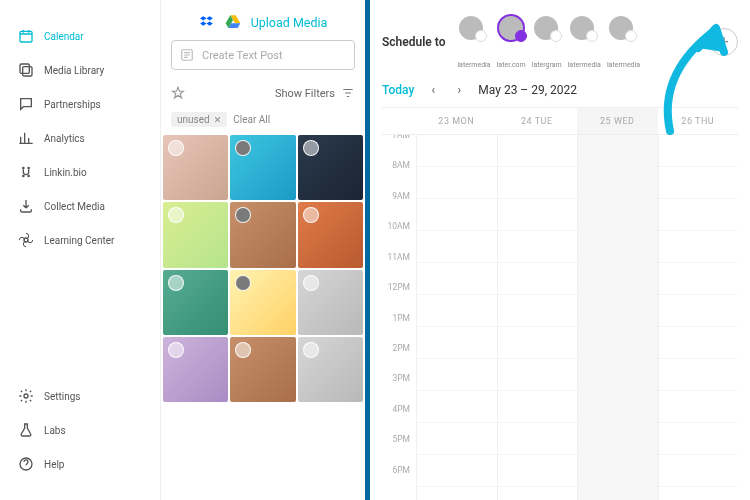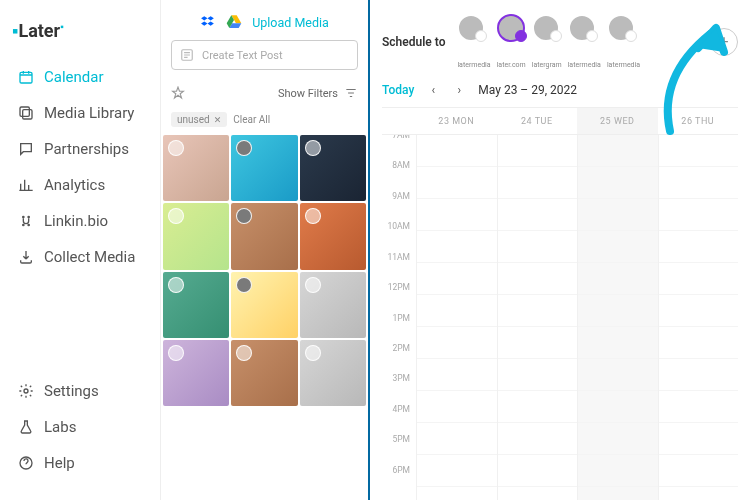--- a/index.html
+++ b/index.html
@@ -4,24 +4,24 @@
 <style>
 * { box-sizing: border-box; margin: 0; padding: 0; }
 body { font-family: -apple-system, BlinkMacSystemFont, "Segoe UI", Roboto, sans-serif; font-size: 12px; color: #333; background: #fff; width: 750px; height: 500px; overflow: hidden; display: flex; }
 .sidebar { width: 160px; padding: 20px 12px; flex-shrink: 0; display: flex; flex-direction: column; }
 .logo { font-size: 18px; font-weight: 700; margin-bottom: 18px; color: #333; }
 .logo .dot { color: #00bcd4; }
 .nav { display: flex; flex-direction: column; gap: 2px; }
 .nav-item { display: flex; align-items: center; gap: 10px; padding: 8px 6px; border-radius: 4px; cursor: pointer; color: #555; }
 .nav-item.active { color: #00bcd4; }
 .nav-item .icon { width: 16px; height: 16px; display: flex; align-items: center; justify-content: center; }
-.nav-item .label { font-size: 15px; }
+.nav-item .label { font-size: 10px; }
 .beta { font-size: 8px; color: #00bcd4; margin-left: 2px; font-weight: 600; }
 .nav-footer { margin-top: auto; }
-.media-panel { width: 210px; flex-shrink: 0; border-left: 1px solid #eee; border-right: 2px solid #0369a1; display: flex; flex-direction: column; }
+.media-panel { width: 210px; flex-shrink: 0; border-left: 1px solid #eee; border-right: 5px solid #0369a1; display: flex; flex-direction: column; }
 .upload-row { display: flex; align-items: center; justify-content: center; gap: 10px; padding: 14px 0 10px; }
 .upload-label { color: #00bcd4; font-size: 12.5px; }
 .dropbox-icon, .drive-icon { width: 16px; height: 16px; }
 .text-post-row { padding: 0 10px 8px; }
 .text-post { border: 1px solid #ccc; border-radius: 4px; padding: 7px 8px; display: flex; align-items: center; gap: 8px; color: #aaa; font-size: 11px; }
 .filter-row { display: flex; align-items: flex-end; justify-content: space-between; padding: 8px 10px; color: #666; font-size: 11px; }
 .star-icon { width: 14px; height: 14px; }
 .show-filters { display: flex; align-items: center; gap: 6px; }
 .tags-row { display: flex; align-items: center; gap: 6px; padding: 4px 10px 8px; font-size: 10px; color: #888; }
 .tag { background: #f0f0f0; border-radius: 3px; padding: 2px 6px; display: flex; align-items: center; gap: 4px; }
@@ -66,23 +66,20 @@
 .day-col { flex: 1; border-left: 1px solid #f0f0f0; }
 .day-col.selected { background: #f7f7f7; }
 .hour-row { height: 32px; border-bottom: 1px solid #f4f4f4; }
 .arrow-overlay { position: absolute; top: 16px; right: 10px; width: 90px; height: 120px; pointer-events: none; }
 svg { display: block; }
 </style>
 </head>
 <body>
 
 <div class="sidebar">
-  <div class="logo">
-    <span class="dot">▪</span><span>Later</span><span class="dot" style="font-size:10px;vertical-align:super">▪</span>
-  </div>
   <div class="nav" id="nav-main">
       <div class="nav-item active">
         <span class="icon">
           <svg width="16" height="16" viewBox="0 0 24 24">
             <rect x="3" y="5" width="18" height="16" rx="2" fill="none" stroke="currentColor" stroke-width="2"></rect>
             <path d="M3 9h18M8 3v4M16 3v4" stroke="currentColor" stroke-width="2"></path>
           </svg>
         </span>
         <span class="label">Calendar</span>
       </div>
@@ -123,20 +120,29 @@
         </span>
         <span class="label">Linkin.bio</span>
       </div>
       <div class="nav-item">
         <span class="icon">
           <svg width="16" height="16" viewBox="0 0 24 24">
             <path d="M12 3v12m0 0l-4-4m4 4l4-4M4 17v2a2 2 0 002 2h12a2 2 0 002-2v-2" fill="none" stroke="currentColor" stroke-width="2"></path>
           </svg>
         </span>
         <span class="label">Collect Media</span>
+      </div>
+      <div class="nav-item">
+        <span class="icon">
+          <svg width="16" height="16" viewBox="0 0 24 24">
+            <circle cx="12" cy="12" r="3" fill="none" stroke="currentColor" stroke-width="2"></circle>
+            <path d="M12 2a4 4 0 010 8M12 22a4 4 0 010-8M2 12a4 4 0 018 0M22 12a4 4 0 01-8 0" stroke="currentColor" stroke-width="1.5" fill="none"></path>
+          </svg>
+        </span>
+        <span class="label">Learning Center</span>
       </div>
     </div>
   <div class="nav nav-footer" id="nav-footer">
       <div class="nav-item">
         <span class="icon">
           <svg width="16" height="16" viewBox="0 0 24 24">
             <circle cx="12" cy="12" r="3" fill="none" stroke="currentColor" stroke-width="2"></circle>
             <path d="M12 2v3M12 19v3M4.2 4.2l2 2M17.8 17.8l2 2M2 12h3M19 12h3M4.2 19.8l2-2M17.8 6.2l2-2" stroke="currentColor" stroke-width="2"></path>
           </svg>
         </span>

